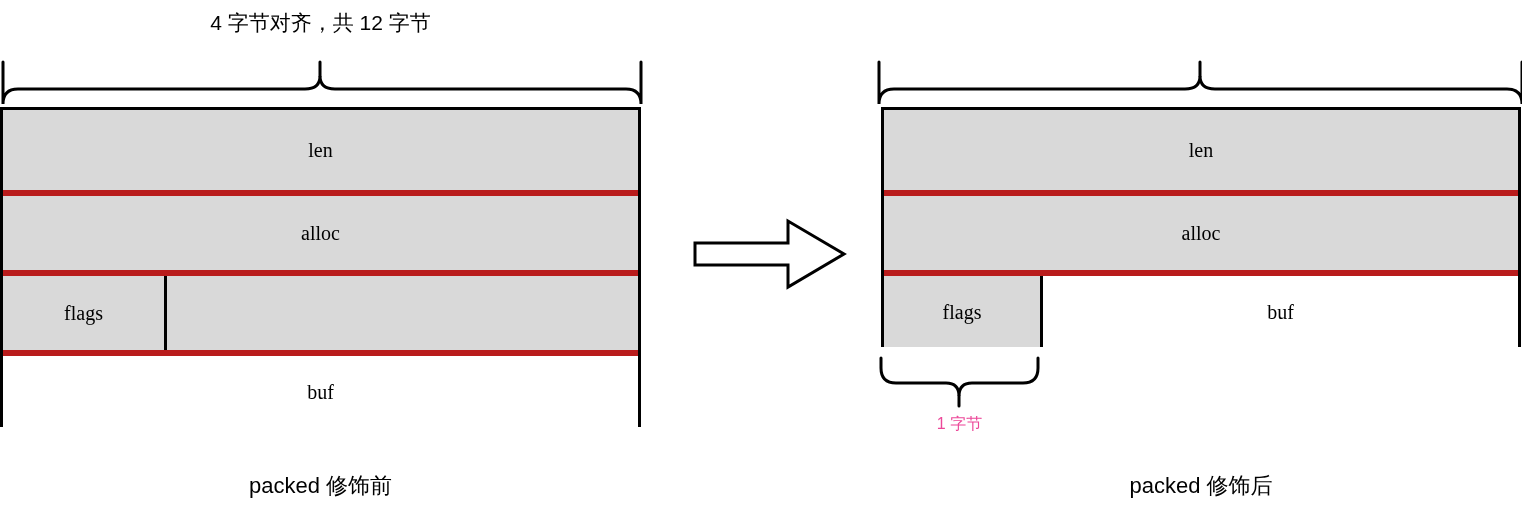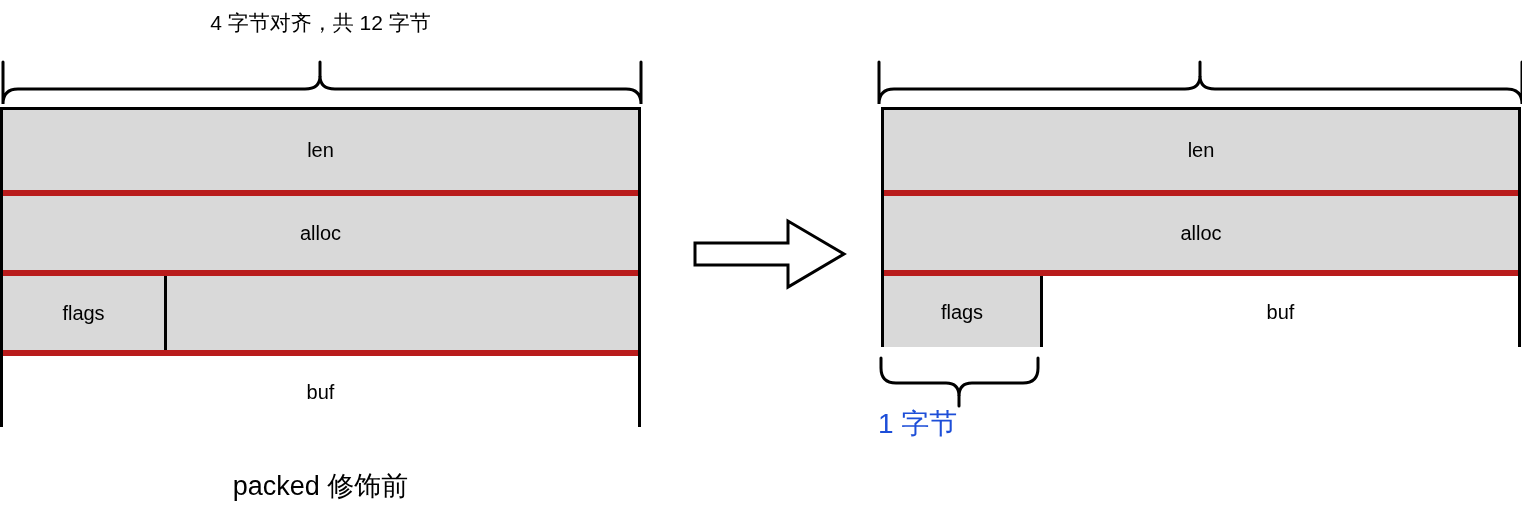--- a/index.html
+++ b/index.html
@@ -27,39 +27,41 @@
     position: absolute;
     text-align: center;
     font-size: 21px;
     line-height: 26px;
     white-space: nowrap;
     color: #000;
   }
   .caption-text {
     position: absolute;
     text-align: center;
-    font-size: 27px;
+    font-size: 22px;
     line-height: 26px;
     white-space: nowrap;
     color: #000;
   }
   .small-label {
     position: absolute;
-    font-size: 28px;
+    text-align: center;
+    font-size: 16px;
     line-height: 24px;
     white-space: nowrap;
-    color: #1d4ed8;
+    color: #ec4899;
   }
 
   
   .struct {
     position: absolute;
     box-sizing: border-box;
     border: 3px solid #000000;
     background: #3b82f6;
+    font-family: Liberation Serif, serif;
   }
   .row {
     position: relative;
     box-sizing: border-box;
     display: flex;
     width: 100%;
   }
   .row + .row {
     border-top: 6px solid #b91c1c;
   }
@@ -154,14 +156,15 @@
 
   <div class="brace" style="left:878px; top:358px; width:168px; height:40px;">
     <svg width="168" height="40" viewBox="0 0 168 40">
       <path d="M 3 0 L 3 10 Q 3 25 18 25 L 68 25 Q 81 25 81 38 Q 81 25 94 25 L 145 25 Q 160 25 160 10 L 160 0" fill="none" stroke="#000000" stroke-width="3" stroke-linecap="round"></path>
       <path d="M 81 38 L 81 48" fill="none" stroke="#000000" stroke-width="3" stroke-linecap="round"></path>
     </svg>
   </div>
 
   <div class="small-label" style="left:878px; top:412px; width:163px;">1 字节</div>
 
+  <div class="caption-text" style="left:881px; top:473px; width:640px;">packed 修饰后</div>
 
 </div>
 
 </body></html>

